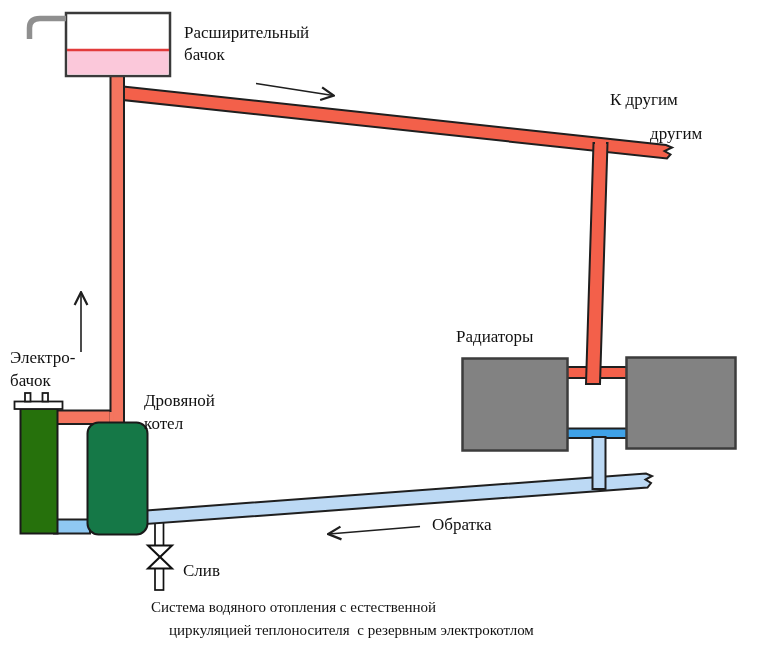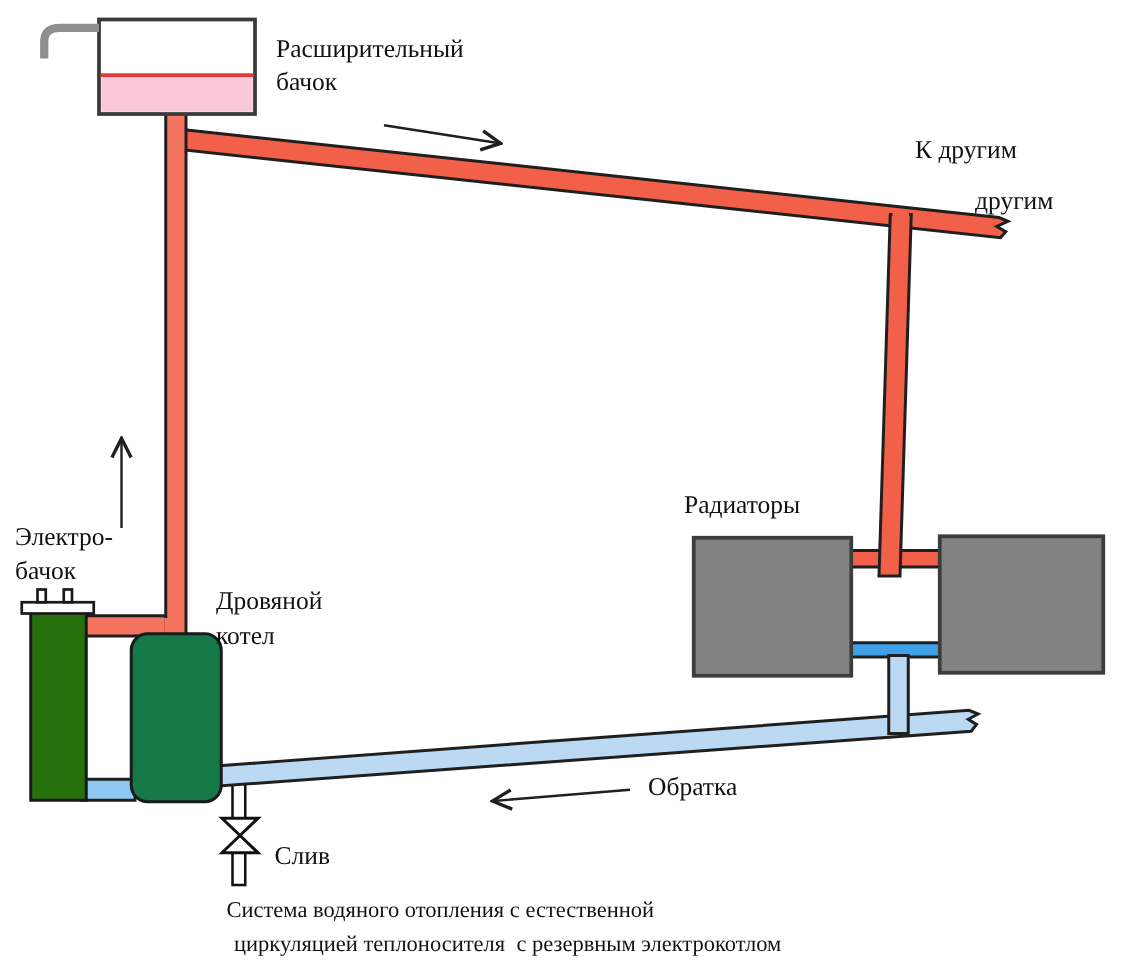--- a/index.html
+++ b/index.html
@@ -27,21 +27,21 @@
   .lbl-wood{left:144px;top:389px;line-height:23px;width:88px;text-align:left;}
   .lbl-return{left:432px;top:514px;text-align:center;}
   .lbl-drain{left:183px;top:534px;margin-top:26px;}
   .caption-line{
     position:absolute;
     font-size:15px;
     white-space:pre;
     color:#111;
   }
   .cap1{left:151px;top:599px;}
-  .cap2{left:156px;top:622px;}
+  .cap2{left:169px;top:622px;}
 
   
   .pipe-red   {fill:var(--supply_red);stroke:var(--outline);stroke-width:2;}
   .pipe-red-b {fill:var(--supply_red_light);stroke:var(--outline);stroke-width:2;}
   .patch-red  {fill:var(--supply_red);stroke:none;}
   .patch-red-b{fill:var(--supply_red_light);stroke:none;}
   .pipe-blue  {fill:var(--return_blue);stroke:var(--outline);stroke-width:2;}
   .conn-blue  {fill:var(--connector_blue);stroke:var(--outline);stroke-width:2;}
   .conn-blue2 {fill:var(--boiler_connector_blue);stroke:var(--outline);stroke-width:2;}
   .tank-box   {fill:#ffffff;stroke:#3a3a3a;stroke-width:2.5;}

